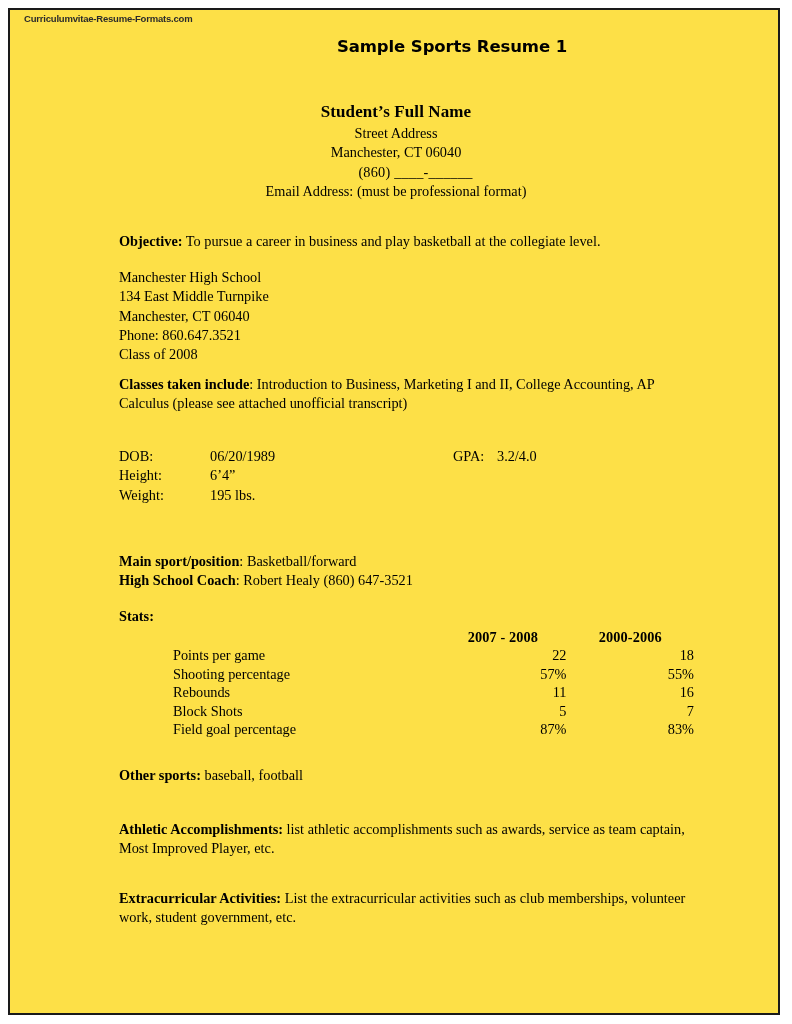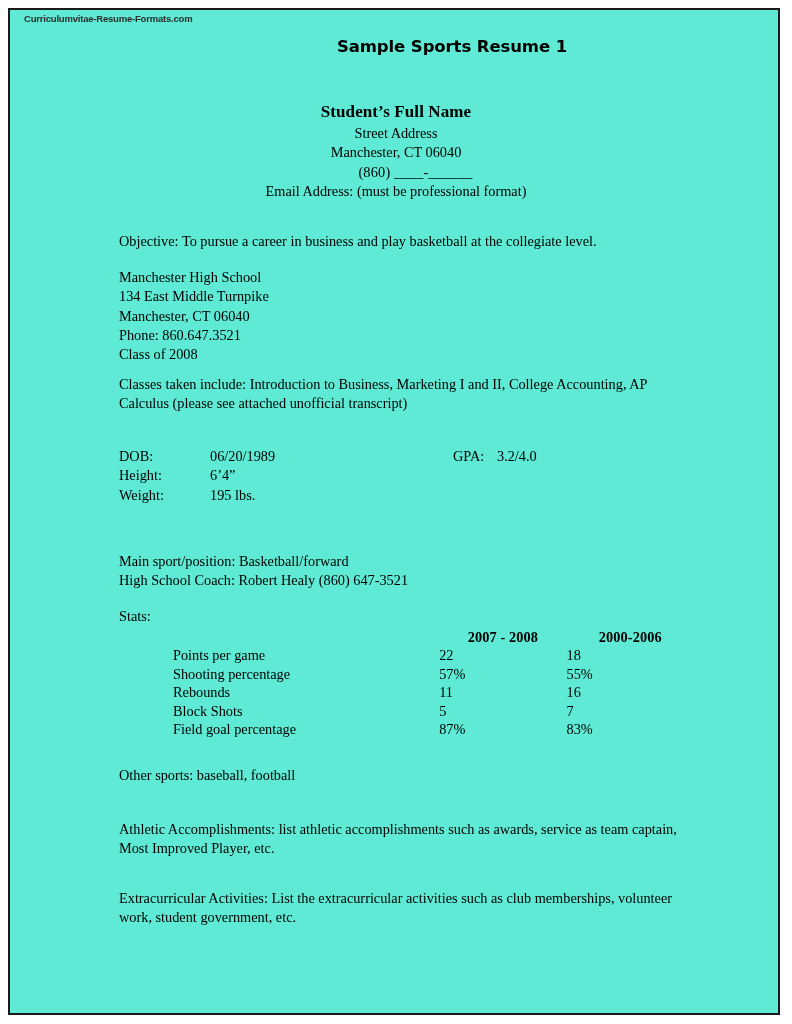--- a/index.html
+++ b/index.html
@@ -18,21 +18,21 @@
 
   
   .page-frame {
     position: absolute;
     left: 8px;
     top: 8px;
     width: 772px;
     height: 1007px;
     border: 2px solid #1a1a1a;
     box-sizing: border-box;
-    background: #5eead4;
+    background: #fde047;
   }
 
   .watermark {
     position: absolute;
     left: 14px;
     top: 3px;
     font-family: "Liberation Sans", "DejaVu Sans", sans-serif;
     font-size: 9.5px;
     font-weight: bold;
     letter-spacing: -0.2px;
@@ -85,21 +85,21 @@
   .contact-line.phone { letter-spacing: 0.2px; padding-left: 39px; }
 
   
   .block {
     position: absolute;
     left: 109px;
     width: 575px;
     font-size: 14.3px;
     line-height: 19.3px;
   }
-  .b { font-weight: normal; }
+  .b { font-weight: bold; }
 
   .blk-objective { top: 222px; }
   .blk-school    { top: 258px; }
   .blk-classes   { top: 365px; }
   .blk-sport     { top: 542px; }
   .blk-stats-label { top: 597px; }
   .blk-other     { top: 756px; }
   .blk-athletic  { top: 810px; }
   .blk-extra     { top: 879px; }
 
@@ -145,21 +145,21 @@
   .stats-table th { font-weight: bold; }
   .st-label {
     width: 270px;
     padding-left: 54px !important;
     font-weight: bold;
     text-align: left;
     white-space: nowrap;
   }
   .st-val {
     width: 130px;
-    text-align: left;
+    text-align: right;
   }
   .st-head {
     text-align: center;
     letter-spacing: 0.1px;
   }
   .st-head-spacer { }
 </style>
 </head>
 <body>
 

